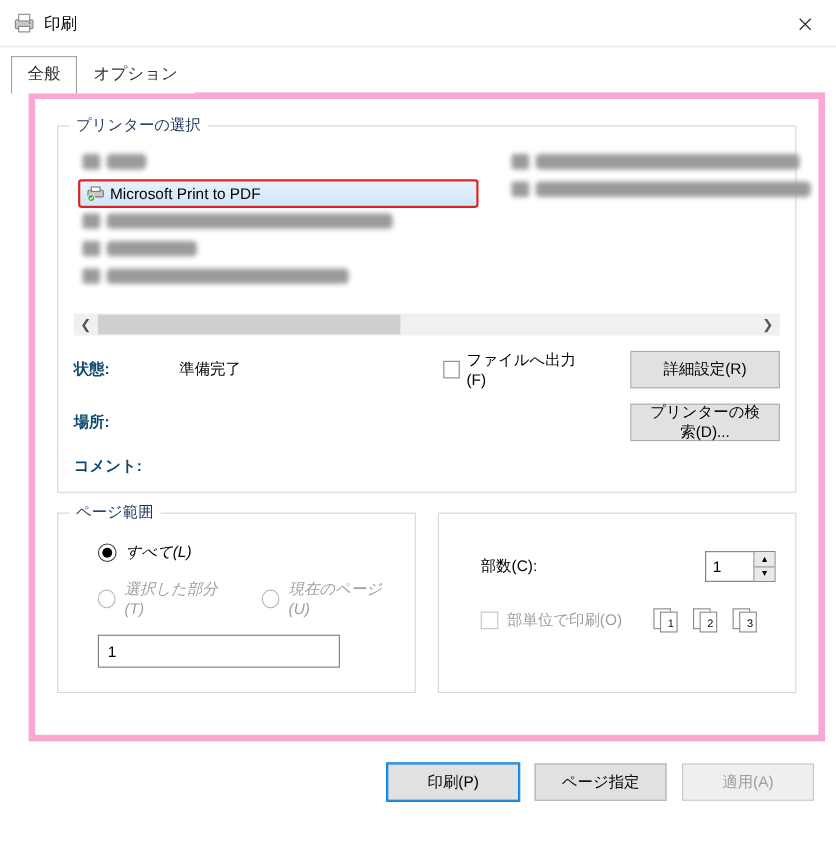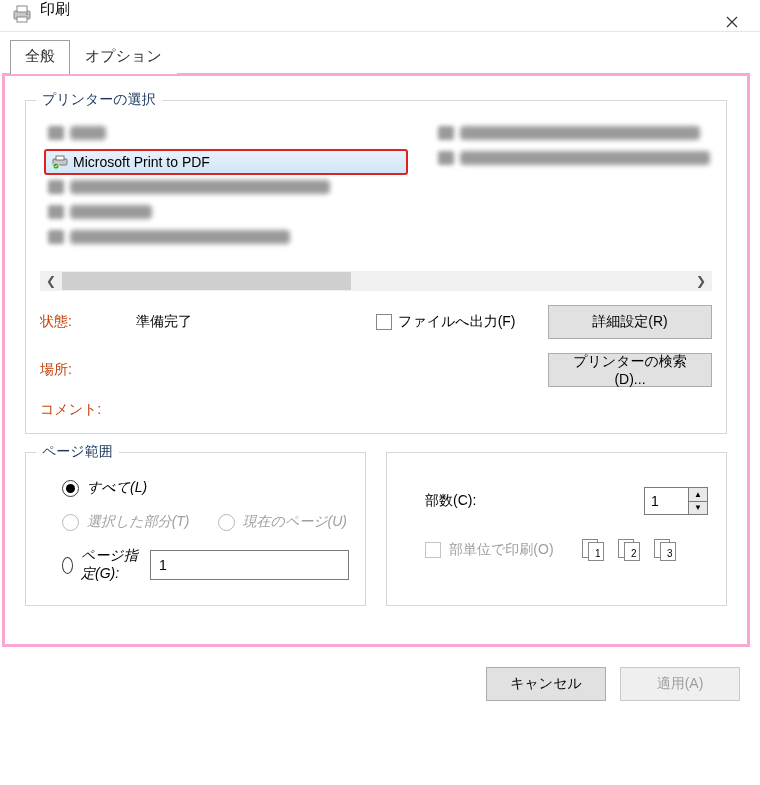--- a/index.html
+++ b/index.html
@@ -8,23 +8,24 @@
     font-family: "Yu Gothic UI", "Meiryo UI", "MS UI Gothic", sans-serif;
     font-size: 14px;
     background: #fff;
     color: #000;
     width: 760px;
     height: 785px;
     overflow: hidden;
   }
   
   .titlebar {
-    height: 32px;
+    height: 43px;
     border-bottom: 1px solid #e6e6e6;
     display: flex;
+    align-items: center;
     padding: 0 0 0 8px;
     position: relative;
   }
   .titlebar .icon-slot { width: 28px; height: 28px; display: flex; align-items: center; justify-content: center; }
   .titlebar .title { margin-left: 4px; font-size: 15px; }
   .close-btn {
     position: absolute; right: 0; top: 0;
     width: 56px; height: 43px;
     display: flex; align-items: center; justify-content: center;
     font-size: 15px; color: #333;
@@ -43,22 +44,22 @@
     background: #fff;
     color: #333;
     position: relative;
     z-index: 2;
   }
   .tab.active {
     border-color: #a0a0a0;
     background: #fff;
   }
   .tab-panel-border {
-    border: 3px solid #f9a8d4;
-    margin: -1px 10px 10px 2px;
+    border: 6px solid #f9a8d4;
+    margin: -1px 10px 10px 26px;
     padding: 24px 20px 20px 20px;
   }
   
   .groupbox {
     border: 1px solid #d6d6d6;
     position: relative;
     padding: 18px 14px 14px 14px;
     margin-bottom: 18px;
   }
   .groupbox > .legend {
@@ -142,22 +143,22 @@
     background: #cfcfcf;
   }
   
   .statusgrid {
     display: grid;
     grid-template-columns: 90px 210px 1fr 170px;
     row-gap: 14px;
     column-gap: 6px;
     align-items: center;
   }
-  .statusgrid .lbl { color: #c2410c; }
-  .statusgrid .btn { justify-self: end; width: 164px; }
+  .statusgrid .lbl { color: #0c4a6e; font-weight: bold; }
+  .statusgrid .btn { justify-self: end; width: 136px; }
   .chkline { display: flex; align-items: center; gap: 6px; padding-left: 24px; }
   .chkbox {
     width: 16px; height: 16px; border: 1px solid #888; background: #fff;
   }
   .btn {
     height: 34px;
     padding: 0 12px;
     border: 1px solid #adadad;
     background: #e1e1e1;
     font: inherit;
@@ -363,24 +364,20 @@
           <div class="radio-outer disabled"></div>
           <span class="radio-label disabled">選択した部分(T)</span>
         </div>
         <div class="radioitem">
           <div class="radio-outer disabled"></div>
           <span class="radio-label disabled">現在のページ(U)</span>
         </div>
       </div>
 
       <div class="pages-row">
-        <div class="radioitem" style="margin:0">
-          <div class="radio-outer"></div>
-          <span>ページ指定(G):</span>
-        </div>
         <input class="text-input" value="1" style="">
       </div>
 
     </div>
 
     <div class="groupbox" style="padding-top:28px">
       <div class="copies-row">
         <span>部数(C):</span>
         <div class="spin">
           <input value="1" style="">
@@ -409,19 +406,22 @@
             <div class="pg a">3</div>
             <div class="pg b">3</div>
           </div>
         </div>
       </div>
     </div>
   </div>
 </div>
 
 <div class="bottom-buttons">
+  <button class="btn primary">
+      <span>印刷(P)</span>
+    </button>
   <button class="btn">
-      <span>キャンセル</span>
+      <span>ページ指定</span>
     </button>
   <button class="btn disabled">
       <span>適用(A)</span>
     </button>
 </div>
 
 </body></html>

